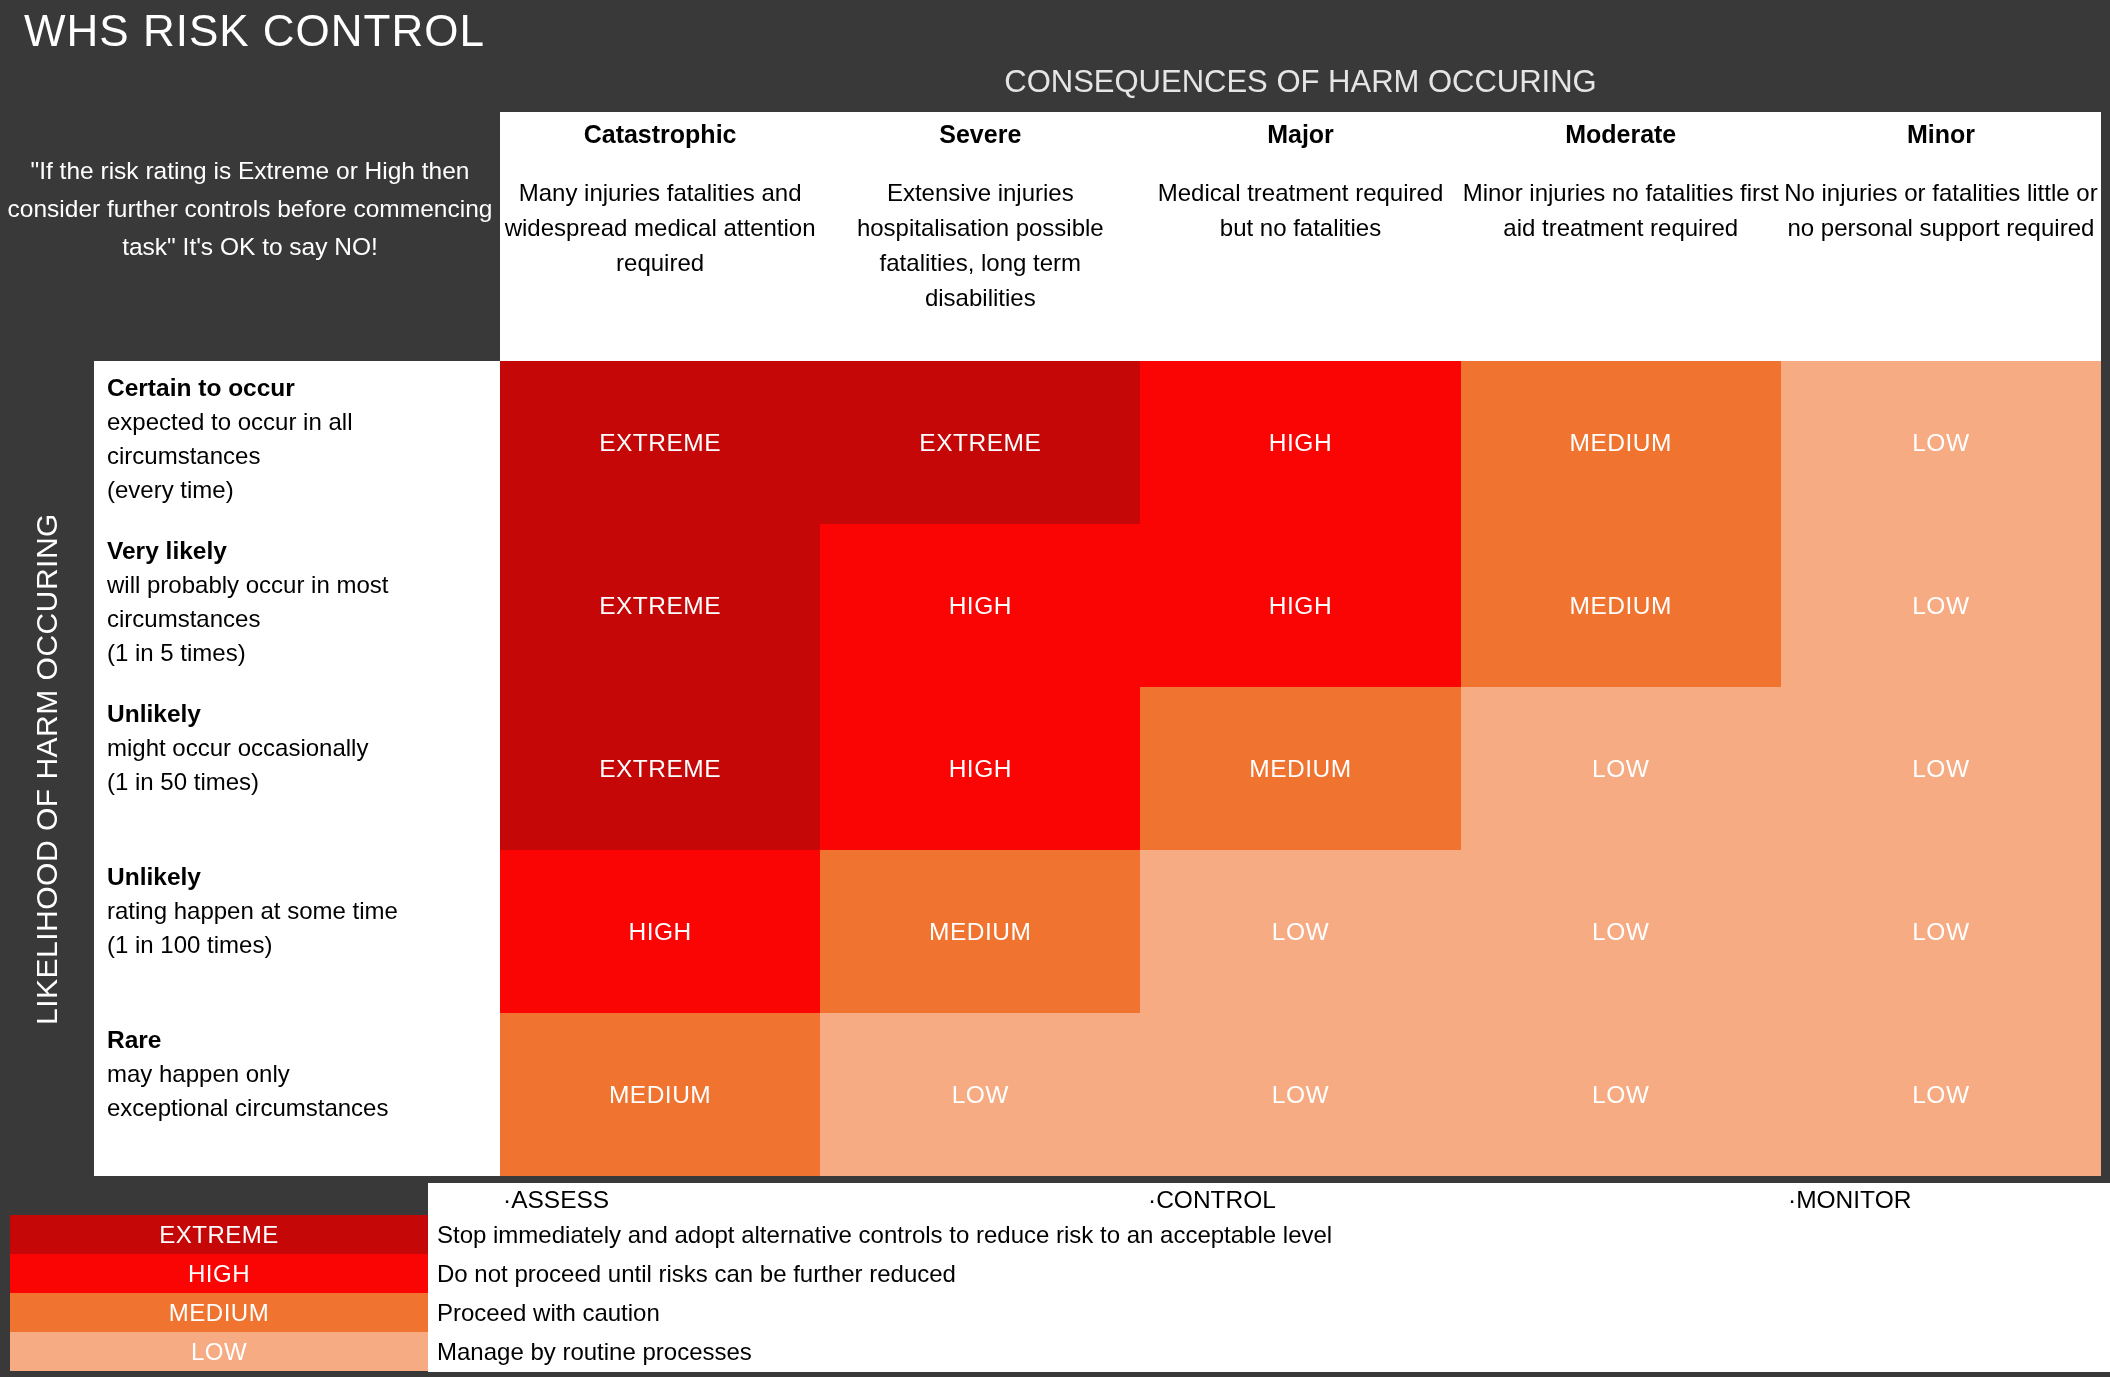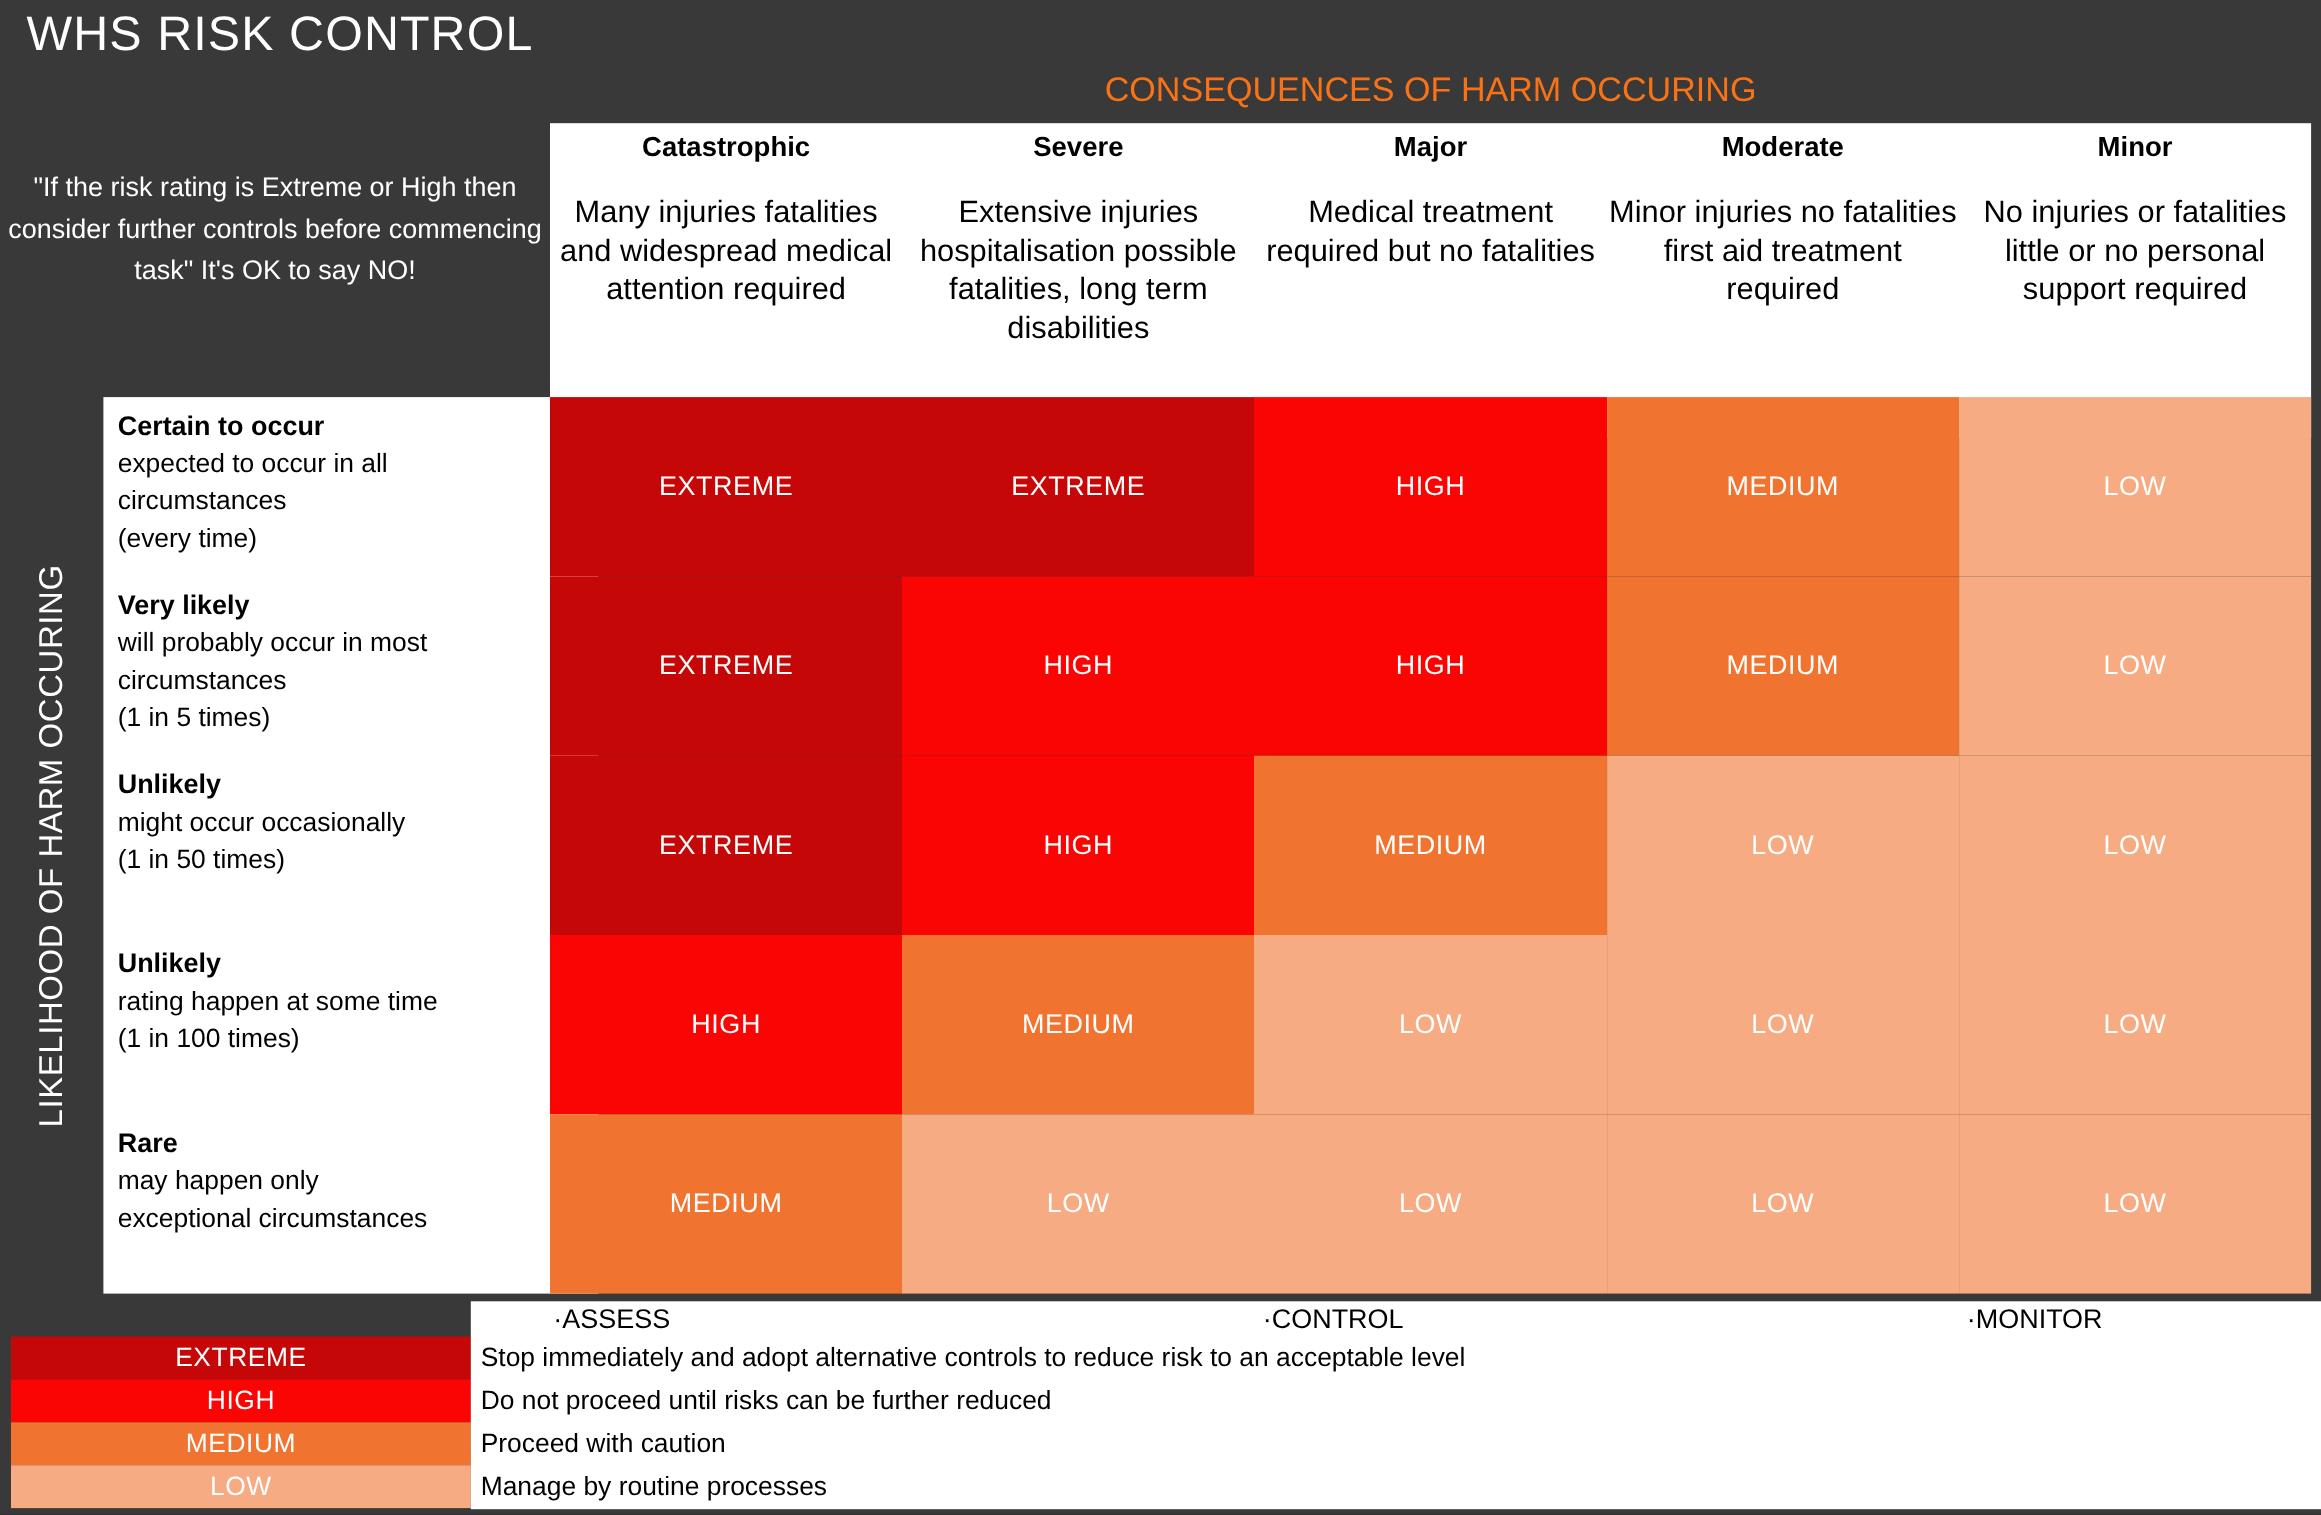--- a/index.html
+++ b/index.html
@@ -21,21 +21,21 @@
     letter-spacing: 1px;
     color: #ffffff;
     white-space: nowrap;
   }
   .cons-header {
     position: absolute;
     left: 500px; top: 64px; width: 1601px;
     text-align: center;
     font-size: 31px;
     font-weight: 500;
-    color: #f97316;
+    color: #e5e5e5;
     white-space: nowrap;
   }
   .note {
     position: absolute;
     left: 2px; top: 152px; width: 496px;
     text-align: center;
     font-size: 24.5px;
     line-height: 38px;
     font-weight: 500;
     color: #ffffff;
@@ -49,21 +49,21 @@
   .col-h {
     position: relative;
     flex: 1 1 0;
     text-align: center;
     padding-top: 8px;
   }
   .col-name { font-size: 25px; font-weight: bold; }
   .col-desc {
     margin-top: 26px;
     padding: 0 2px;
-    font-size: 28px;
+    font-size: 24px;
     line-height: 35px;
   }
   .col-letter {
     position: absolute;
     bottom: 4px; left: 0; width: 100%;
     font-size: 25px;
   }
   .vlabel-wrap {
     position: absolute;
     left: 0; top: 361px; width: 94px; height: 815px;

